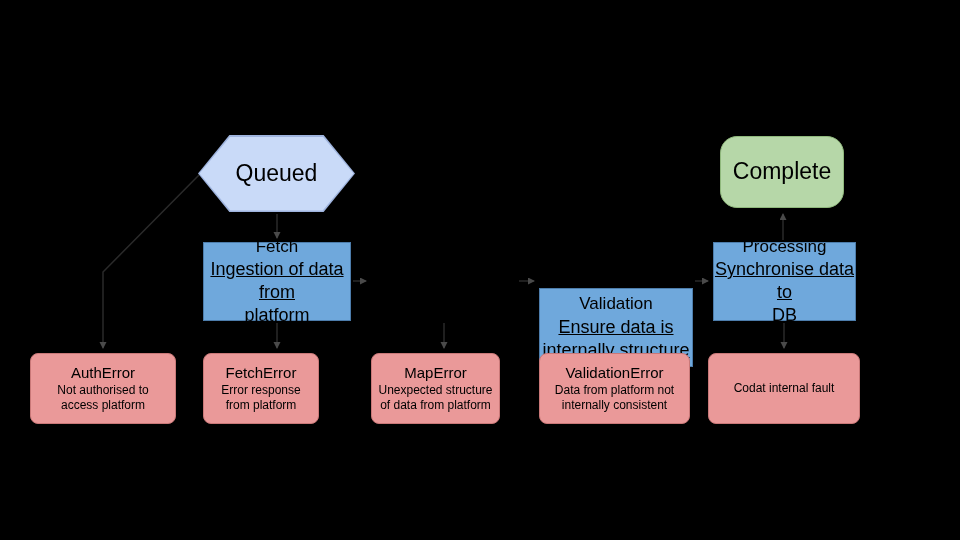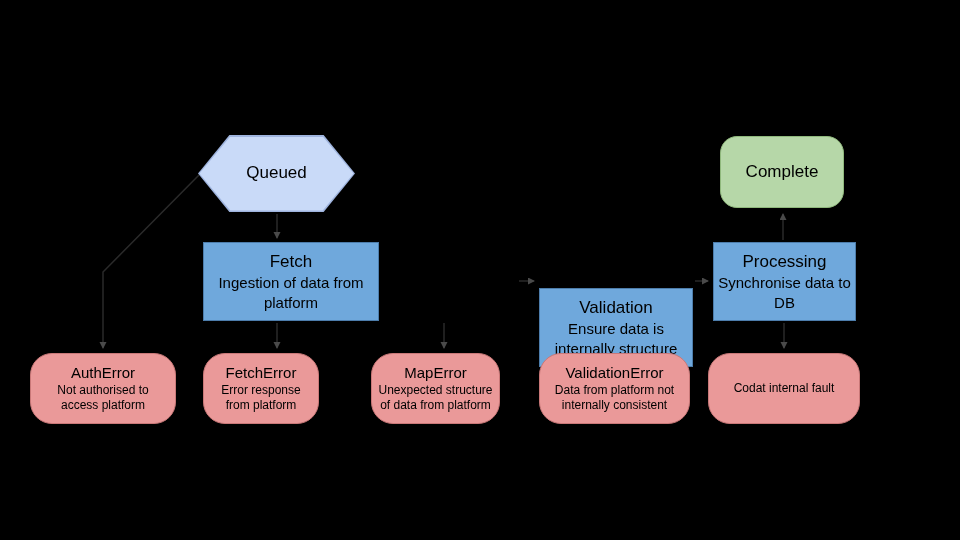--- a/index.html
+++ b/index.html
@@ -9,44 +9,44 @@
   }
   .arrows{position:absolute;left:0;top:0;width:960px;height:540px;pointer-events:none;}
   .node{
     position:absolute;display:flex;flex-direction:column;align-items:center;justify-content:center;
     text-align:center;color:#000;box-sizing:border-box;
   }
   
   .pos-queued{left:198px;top:135px;width:157px;height:77px;}
   .pos-complete{left:720px;top:136px;width:124px;height:72px;}
   
-  .pos-fetch{left:203px;top:242px;width:176px;height:79px;}
+  .pos-fetch{left:203px;top:242px;width:148px;height:79px;}
   .pos-map{left:371px;top:242px;width:146px;height:79px;}
   .pos-validation{left:539px;top:242px;width:154px;height:79px;margin-top:46px;}
   .pos-processing{left:713px;top:242px;width:143px;height:79px;justify-content:center;}
   
   .pos-autherror{left:30px;top:353px;width:146px;height:71px;}
   .pos-fetcherror{left:203px;top:353px;width:116px;height:71px;}
   .pos-maperror{left:371px;top:353px;width:129px;height:71px;}
   .pos-validationerror{left:539px;top:353px;width:151px;height:71px;}
   .pos-processingerror{left:708px;top:353px;width:152px;height:71px;}
 
   .stage{background:#6fa8dc;border:1px solid #4d7dab;}
-  .errorbox{background:#ea9999;border:1px solid #c97878;border-radius:22px;}
+  .errorbox{background:#ea9999;border:1px solid #c97878;border-radius:8px;}
   .complete{background:#b6d7a8;border:1px solid #8fb87c;border-radius:17px;}
 
   .hexagon .hex-border,.hexagon .hex-fill{
     position:absolute;
     clip-path:polygon(0% 50%,20% 0%,80% 0%,100% 50%,80% 100%,20% 100%);
   }
   .hexagon .hex-border{left:0;top:0;right:0;bottom:0;background:#9fb4de;}
   .hexagon .hex-fill{left:1.5px;top:1.5px;right:1.5px;bottom:1.5px;background:#c9daf8;}
-  .state-label{position:relative;z-index:2;font-size:17px;line-height:1.2;}
+  .state-label{position:relative;z-index:2;font-size:23px;line-height:1.2;}
   .stage-title{font-size:17px;line-height:1.25;}
-  .stage-desc{font-size:15px;line-height:1.28;white-space:pre-line;margin-top:1px;}
+  .stage-desc{font-size:18px;line-height:1.28;white-space:pre-line;margin-top:1px;text-decoration:underline;}
   .err-title{font-size:15px;line-height:1.3;}
   .err-desc{font-size:12px;line-height:1.28;white-space:pre-line;}
 </style>
 </head>
 <body>
 
 <div class="canvas">
 
   <svg class="arrows" viewBox="0 0 960 540">
     <defs>

